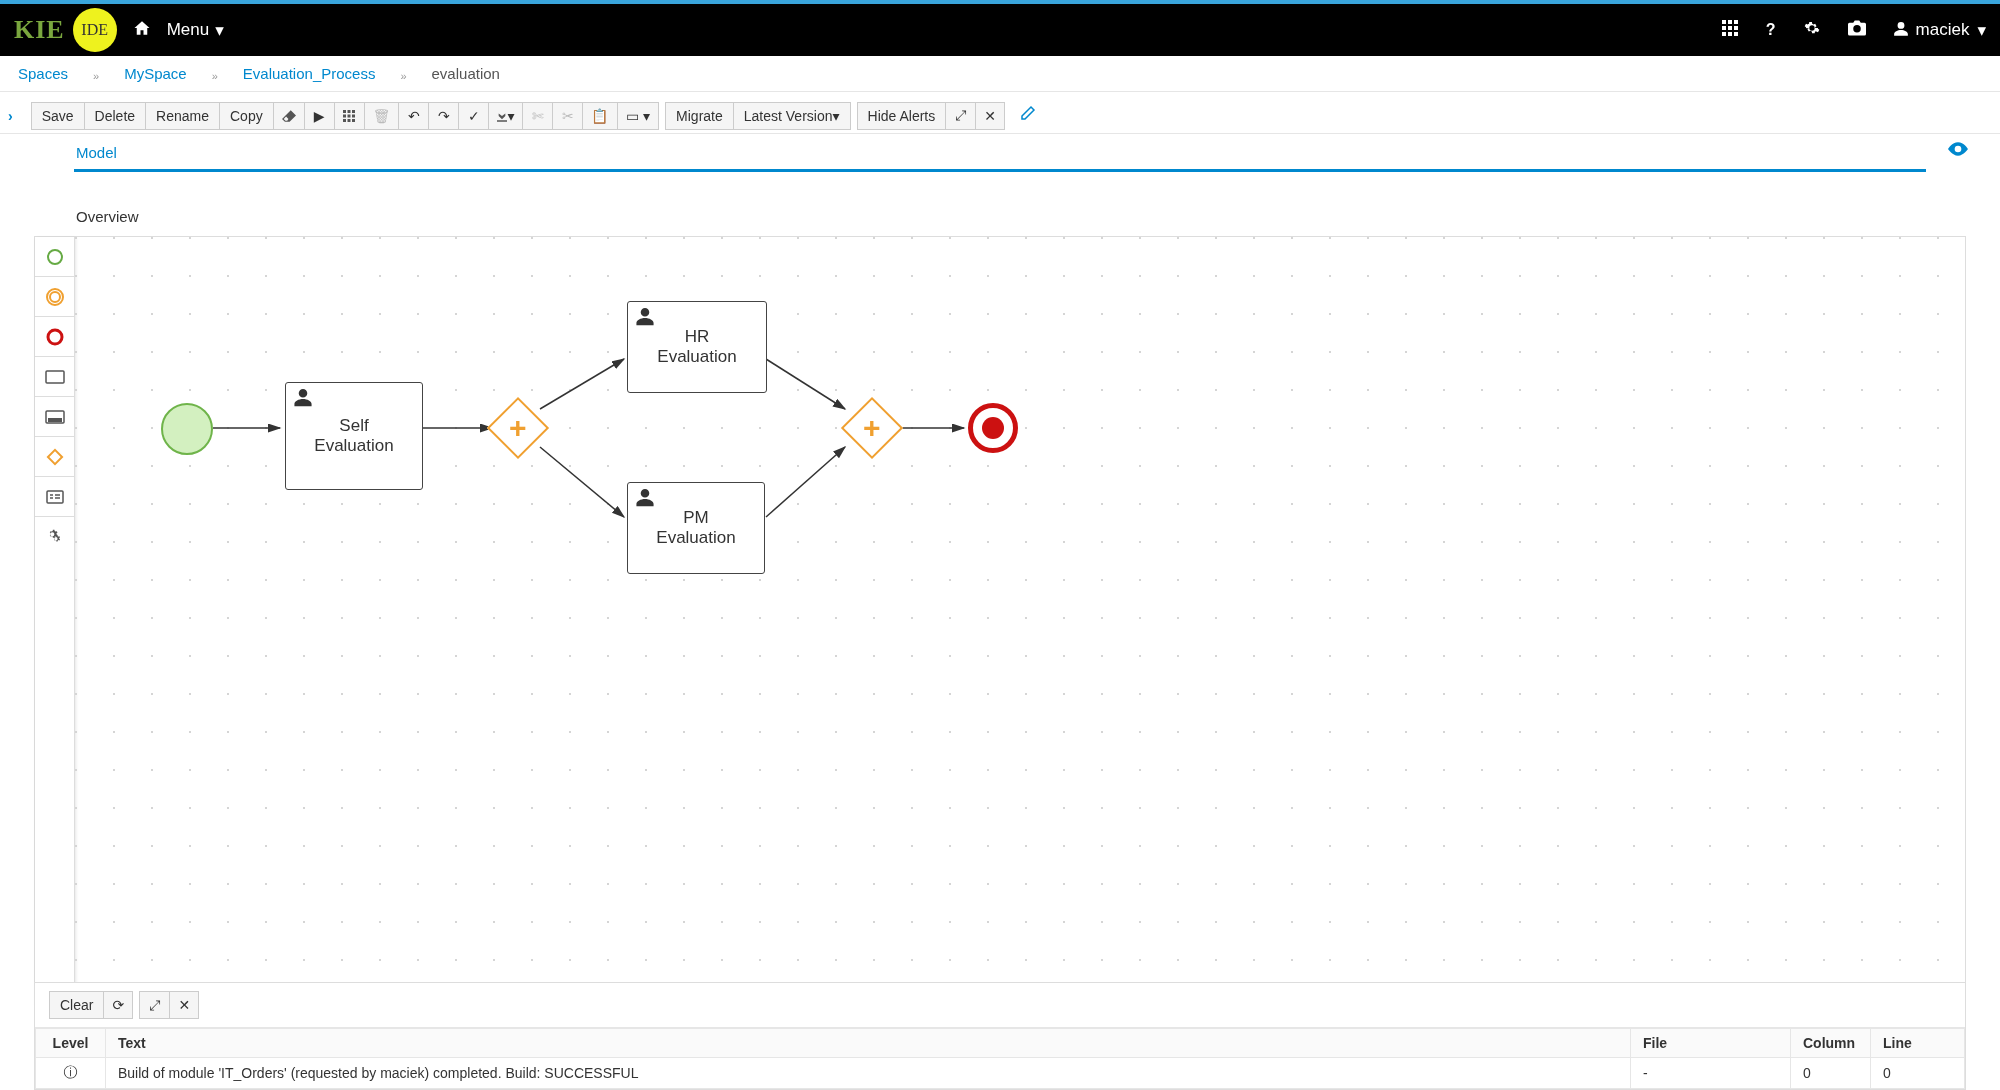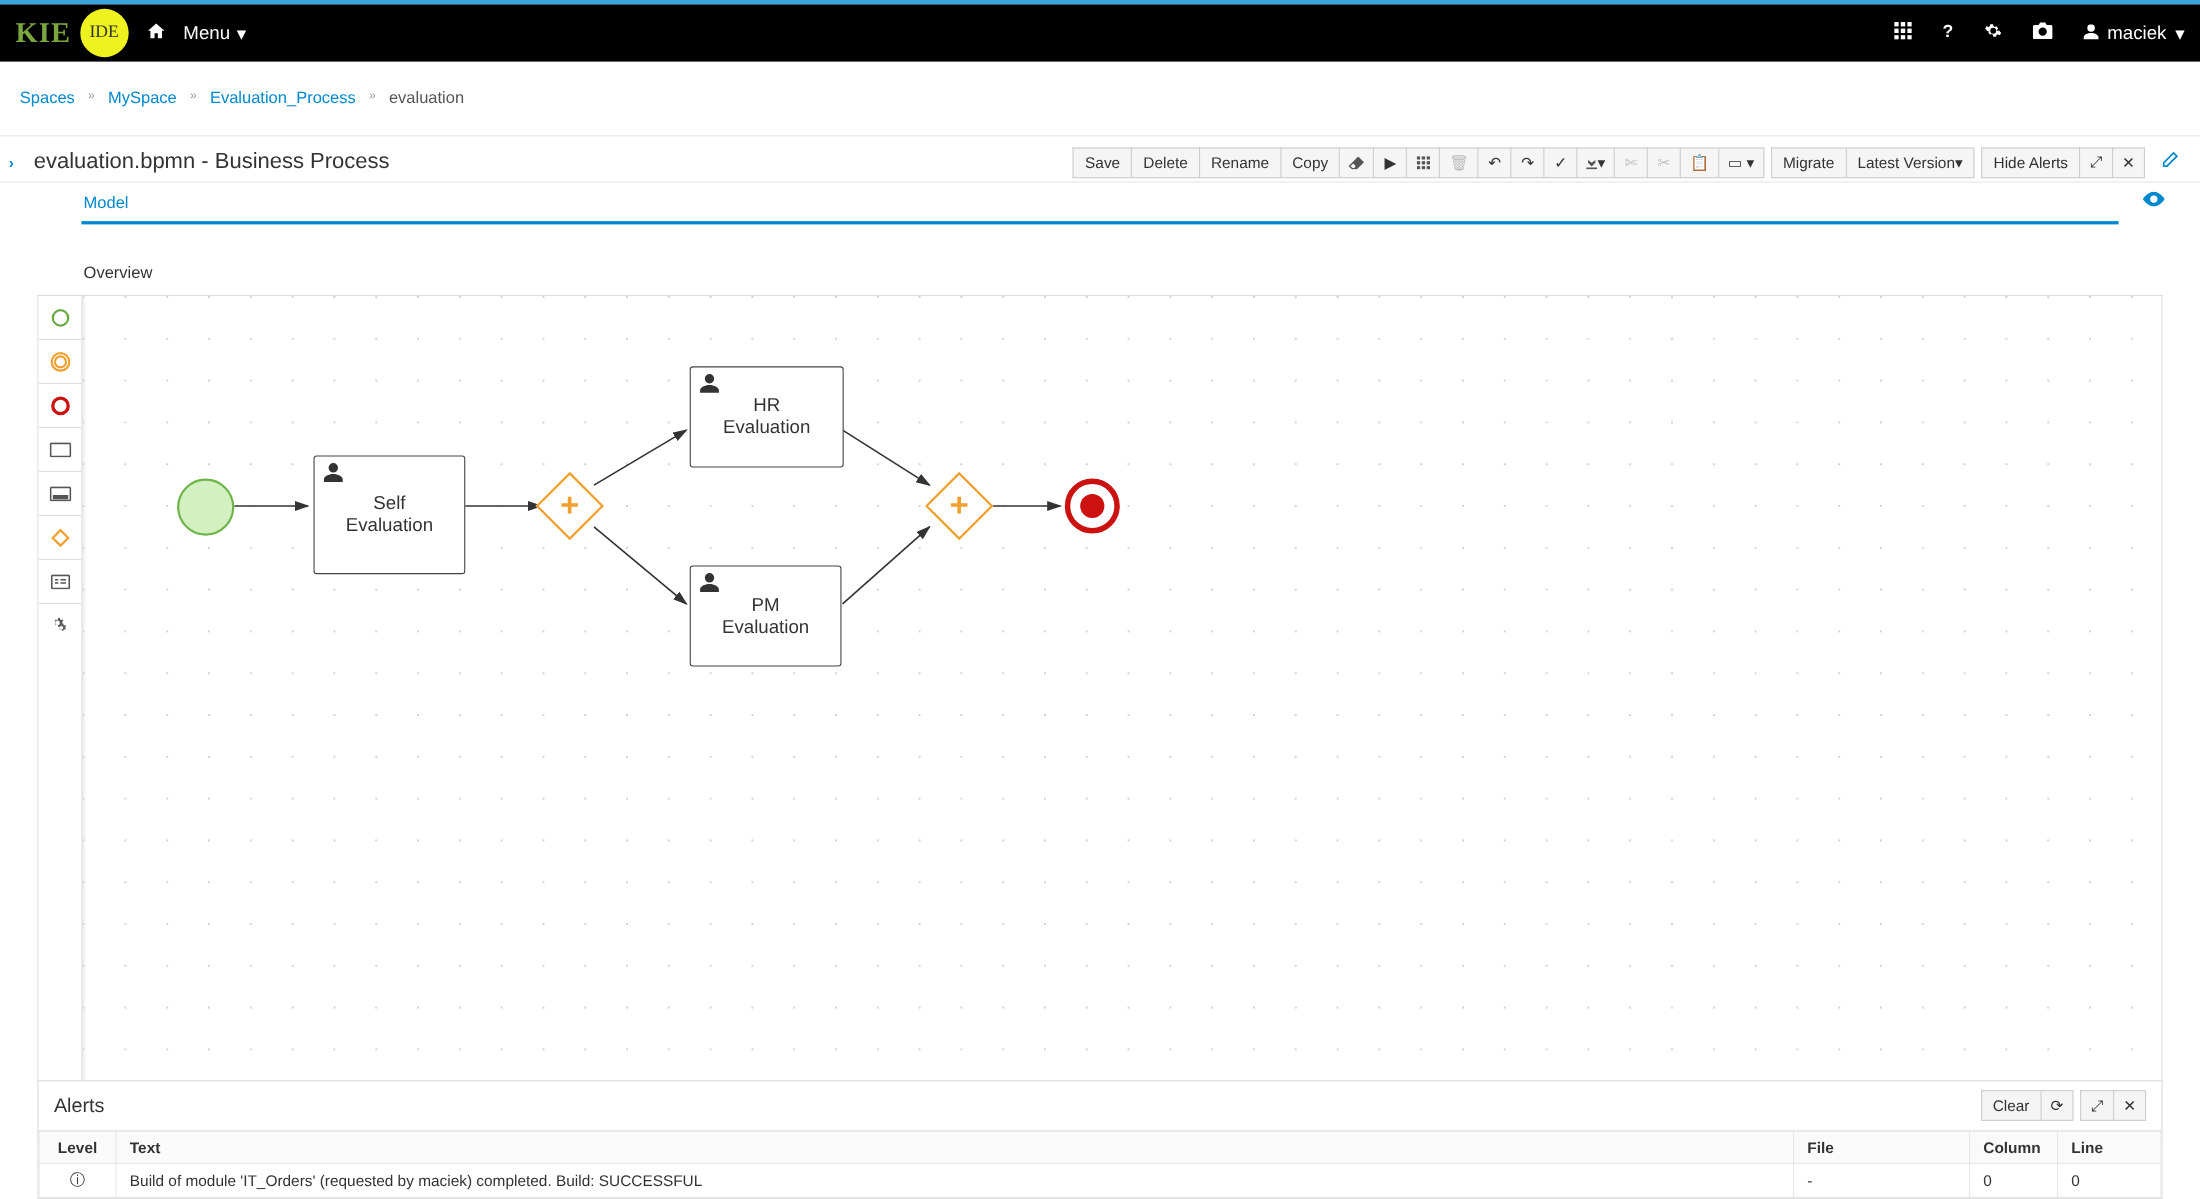--- a/index.html
+++ b/index.html
@@ -7,21 +7,21 @@
 .topbar-blue { height: 4px; background: #39a5dc; }
 .header { background: #000; height: 52px; display: flex; align-items: center; padding: 0 14px; color: #fff; }
 .logo-kie { font-family: "Georgia", serif; font-size: 26px; color: #7aa63e; letter-spacing: 1px; font-weight: bold; }
 .logo-ide { display: inline-flex; align-items: center; justify-content: center; width: 44px; height: 44px; border-radius: 50%; background: #eef21e; color: #333; font-size: 16px; margin-left: 8px; font-family: "Georgia", serif; text-align: right; }
 .hdr-icon { color: #fff; margin: 0 16px; cursor: pointer; font-size: 16px; }
 .hdr-menu { color: #fff; font-size: 17px; cursor: pointer; display: flex; align-items: center; gap: 6px; }
 .hdr-spacer { flex: 1; }
 .hdr-right { display: flex; align-items: center; gap: 28px; font-size: 16px; }
 .hdr-user { display: flex; align-items: center; gap: 8px; font-size: 17px; cursor: pointer; }
 
-.breadcrumb { display: flex; align-items: flex-start; gap: 12px; padding: 25px 18px; font-size: 15px; border-bottom: 1px solid #e6e6e6; }
+.breadcrumb { display: flex; align-items: flex-end; gap: 25px; padding: 9px 18px; font-size: 15px; border-bottom: 1px solid #e6e6e6; }
 .breadcrumb a { color: #0088ce; text-decoration: none; cursor: pointer; }
 .breadcrumb .sep { color: #999; font-size: 11px; }
 .breadcrumb .current { color: #555; }
 
 .title-row { display: flex; align-items: center; padding: 6px 18px 0 8px; border-bottom: 1px solid #e6e6e6; height: 42px; }
 .title-row .expand { color: #0088ce; font-weight: bold; margin-right: 18px; cursor: pointer; }
 .title-row h2 { font-size: 20px; font-weight: 400; color: #333; flex: 1; }
 .toolbar { display: flex; align-items: center; gap: 6px; }
 .btn-group { display: flex; }
 .btn { background: #f5f5f5; border: 1px solid #ccc; border-right: none; padding: 4px 10px; font-size: 14px; cursor: pointer; color: #333; height: 28px; display: inline-flex; align-items: center; justify-content: center; }
@@ -115,21 +115,20 @@
   <span class="sep">»</span>
   <a>MySpace</a>
   <span class="sep">»</span>
   <a>Evaluation_Process</a>
   <span class="sep">»</span>
   <span class="current">evaluation</span>
 </nav>
 
 <div class="title-row">
   <span class="expand">›</span>
-  <h2>evaluation.bpmn - Business Process</h2>
   <div class="toolbar">
     <div class="btn-group">
       <button class="btn">Save</button>
       <button class="btn">Delete</button>
       <button class="btn">Rename</button>
       <button class="btn">Copy</button>
       <button class="btn icon-only">
           <svg width="14" height="12" viewBox="0 0 24 20" fill="#555">
             <path d="M15 0l9 9-11 11H5l-5-5L15 0zm-4 15l-4-4-4 4 3 3h3l2-3z"></path>
           </svg>
@@ -291,21 +290,20 @@
       </div>
 
     <div class="bpmn-end" style="left:893px; top:166px;">
         <div class="bpmn-end-inner"></div>
       </div>
   </div>
 </div>
 
 <div class="alerts-panel">
   <div class="alerts-header">
-    <h3>Alerts</h3>
     <div class="btn-group">
       <button class="btn">Clear</button>
       <button class="btn icon-only">⟳</button>
     </div>
     <div class="btn-group" style="margin-left:6px;">
       <button class="btn icon-only">⤢</button>
       <button class="btn icon-only">✕</button>
     </div>
   </div>
   <table class="alerts-table">

